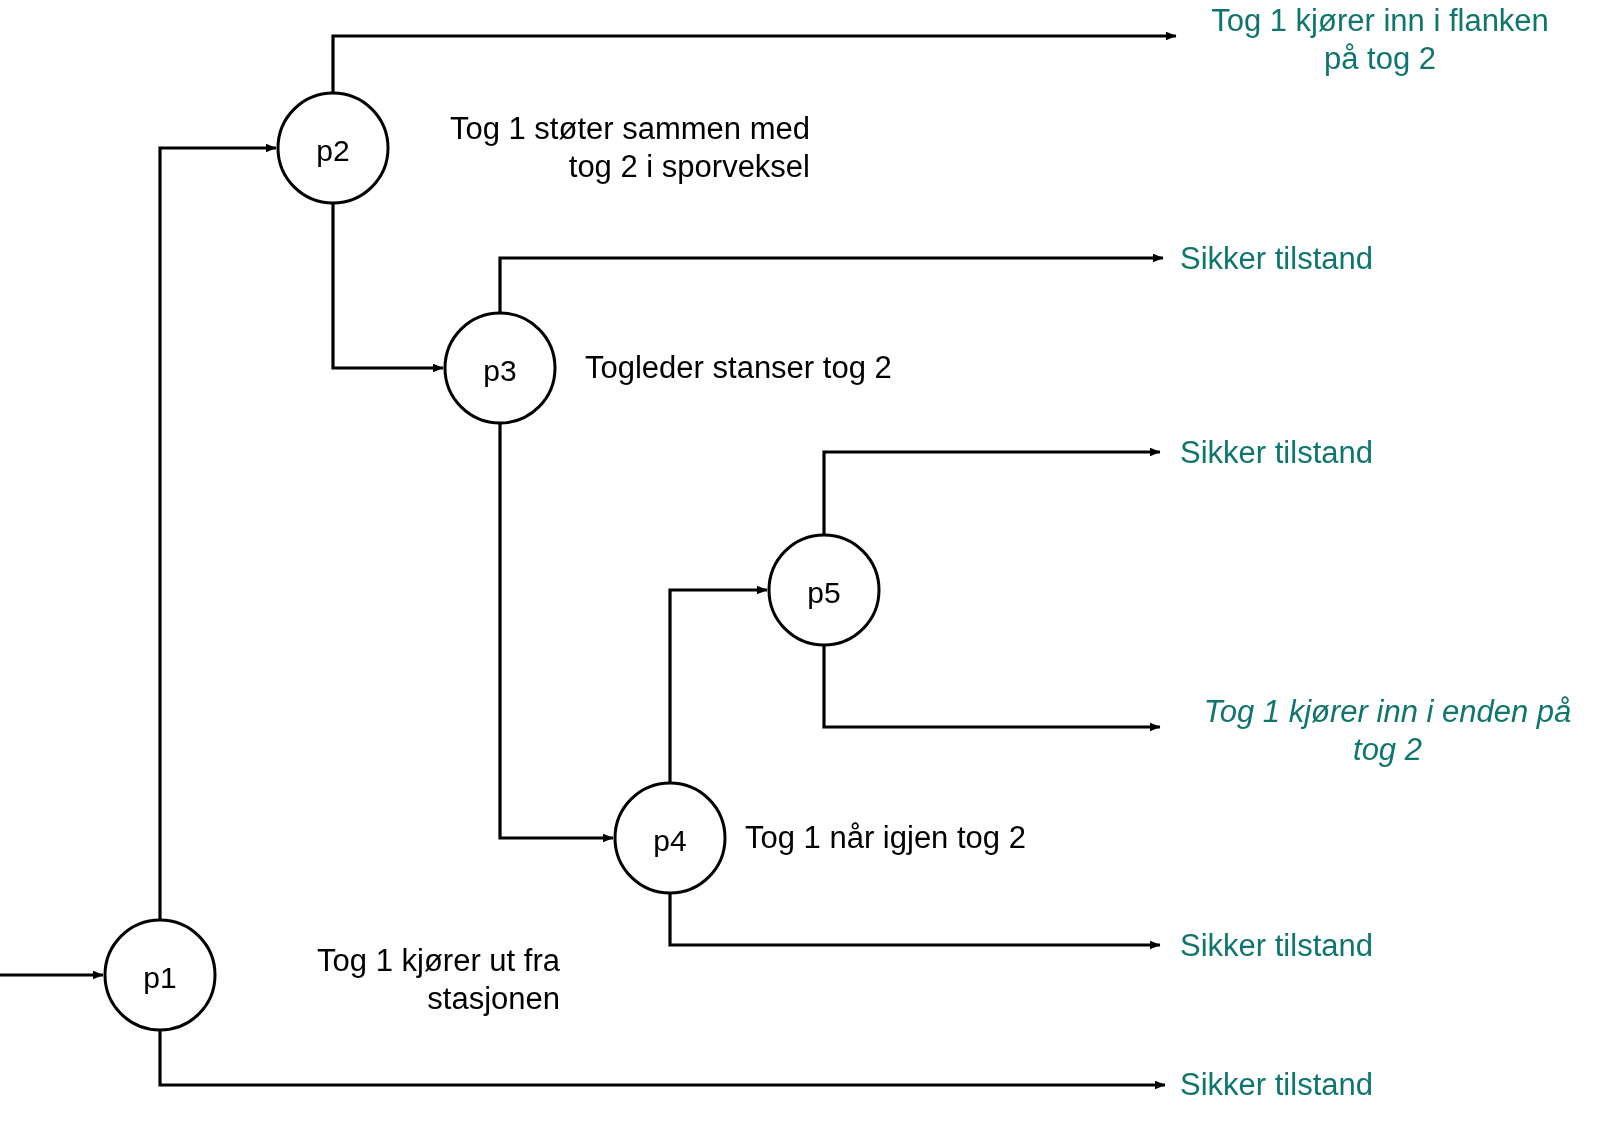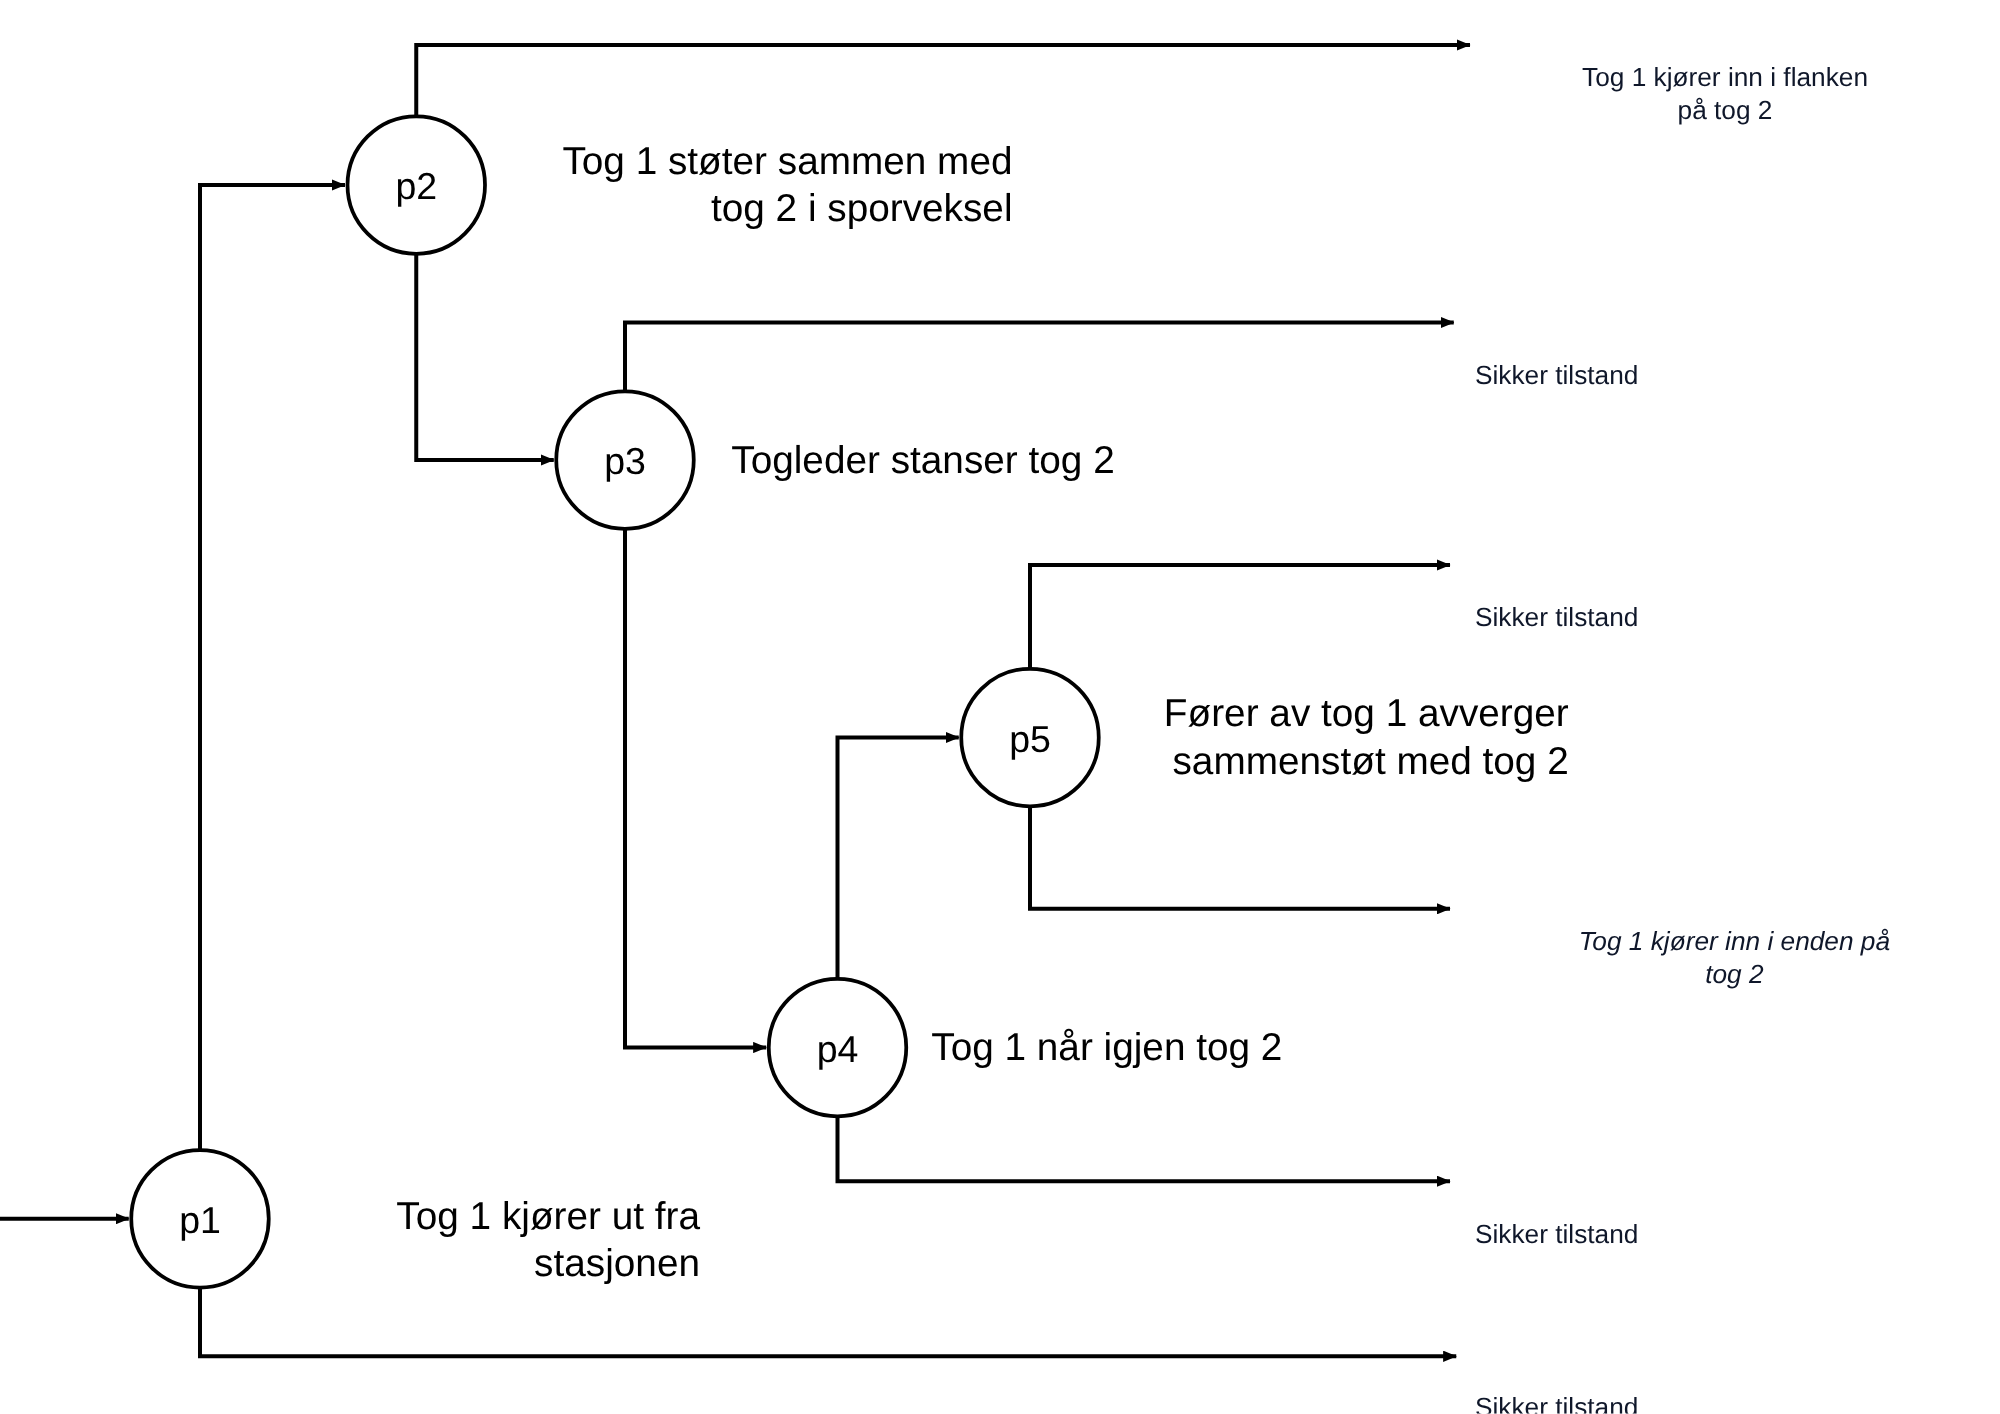--- a/index.html
+++ b/index.html
@@ -39,26 +39,25 @@
   .edge-path {
     fill: none;
     stroke: #000000;
     stroke-width: 3.2;
     stroke-linejoin: miter;
     stroke-linecap: butt;
   }
   .out-label {
     position: absolute;
     font-family: "Liberation Sans", sans-serif;
-    font-size: 21px;
+    font-size: 31px;
     line-height: 1.22;
-    color: #0f172a;
+    color: #0f766e;
     text-align: center;
     white-space: pre-line;
-    margin-top: 48px;
   }
   .node-text-label {
     position: absolute;
     font-family: "Liberation Sans", sans-serif;
     font-size: 31px;
     line-height: 1.22;
     color: #000000;
     text-align: right;
     white-space: pre-line;
   }
@@ -116,32 +115,30 @@
       <circle class="node-circle" cx="670" cy="838" r="55"></circle>
       <text class="node-label" x="670" y="840">p4</text>
     </g>
 
     <g>
       <circle class="node-circle" cx="824" cy="590" r="55"></circle>
       <text class="node-label" x="824" y="592">p5</text>
     </g>
   </svg>
 
-  <div class="node-text-label" style="left:250px; top:942px; width:310px;margin-top:12px;">Tog 1 kjører ut fra
+  <div class="node-text-label" style="left:250px; top:942px; width:310px;">Tog 1 kjører ut fra
 stasjonen</div>
 
   <div class="node-text-label" style="left:425px; top:110px; width:385px;">Tog 1 støter sammen med
 tog 2 i sporveksel</div>
 
   <div class="node-text-label" style="left:585px; top:349px; width:330px; text-align:left;">Togleder stanser tog 2</div>
 
   <div class="node-text-label" style="left:745px; top:819px; width:300px; text-align:left;">Tog 1 når igjen tog 2</div>
 
-  <div class="node-text-label" style="left:905px; top:552px; width:350px;">Fører av tog 1 avverger
-sammenstøt med tog 2</div>
 
   <div class="out-label" style="left:1180px; top:2px; width:400px;">Tog 1 kjører inn i flanken
 på tog 2</div>
 
   <div class="out-label" style="left:1180px; top:240px; width:400px; text-align:left;">Sikker tilstand</div>
 
   <div class="out-label" style="left:1180px; top:434px; width:400px; text-align:left;">Sikker tilstand</div>
 
   <div class="out-label" style="left:1180px; top:693px; width:415px;font-style:italic;">Tog 1 kjører inn i enden på
 tog 2</div>

